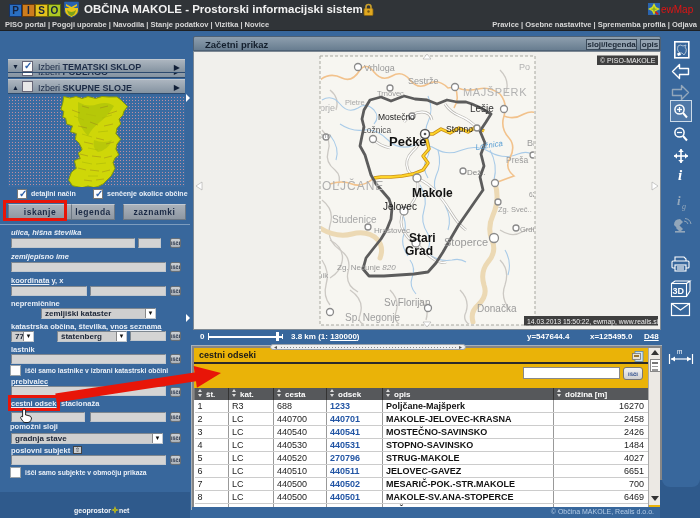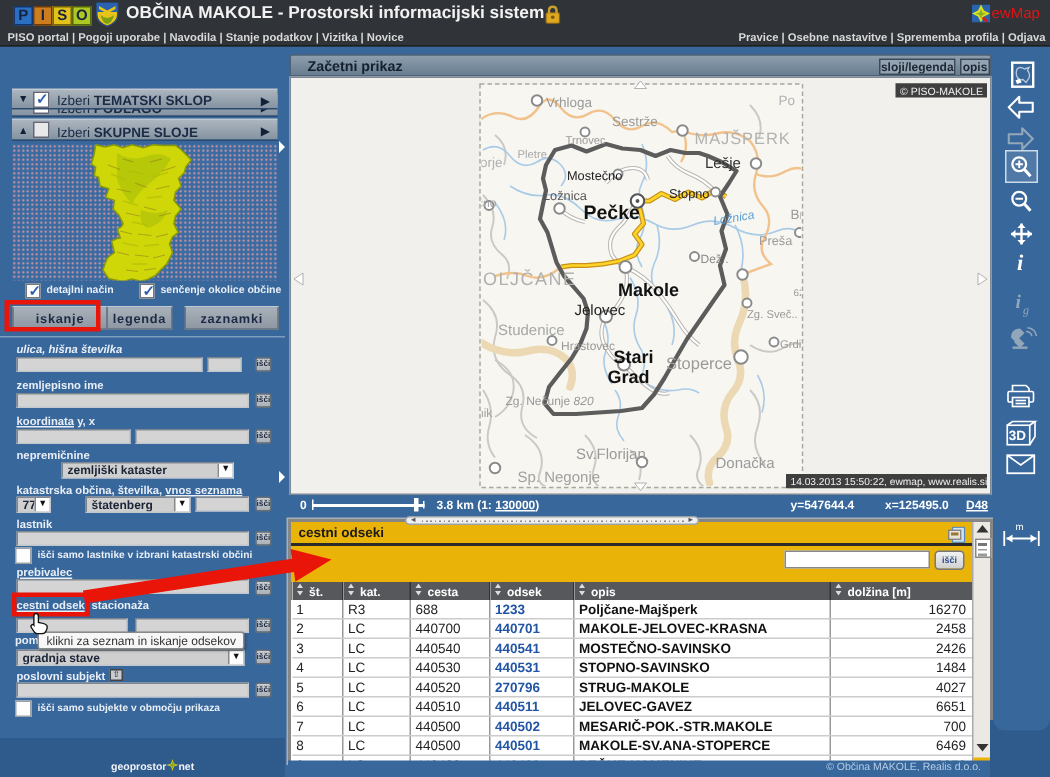--- a/index.html
+++ b/index.html
@@ -101,21 +101,21 @@
 <div class="lbl" style="left:107px;top:190px;font-size:7px;">senčenje okolice občine</div>
 <div class="tabbtn" style="left:8px;top:204px;width:64px;">iskanje</div>
 <div class="tabbtn" style="left:71px;top:204px;width:44px;">legenda</div>
 <div class="tabbtn" style="left:123px;top:204px;width:63px;">zaznamki</div>
 <div class="abs" style="left:0px;top:224px;width:190px;height:1px;background:rgba(255,255,255,0.35);"></div>
 
 <div class="lbl" style="left:11px;top:228px;font-style:italic;">ulica, hišna številka</div>
 <div class="inp" style="left:11px;top:238px;width:124px;"></div>
 <div class="inp" style="left:138px;top:238px;width:23px;"></div>
 <div class="ibtn" style="left:170px;top:238px;">išči</div>
-<div class="lbl" style="left:11px;top:252px;">zemljepisno ime</div>
+<div class="lbl" style="left:11px;top:252px;font-style:italic;">zemljepisno ime</div>
 <div class="inp" style="left:11px;top:262px;width:155px;"></div>
 <div class="ibtn" style="left:170px;top:262px;">išči</div>
 <div class="lbl" style="left:11px;top:276px;"><u>koordinata</u> y, x</div>
 <div class="inp" style="left:11px;top:286px;width:76px;"></div>
 <div class="inp" style="left:90px;top:286px;width:76px;"></div>
 <div class="ibtn" style="left:170px;top:286px;">išči</div>
 <div class="lbl" style="left:11px;top:299px;">nepremičnine</div>
 <div class="sel" style="left:11px;top:308px;width:115px;margin-left:30px;">zemljiški kataster<span class="sarr" style="right:0;top:0;">▼</span></div>
 <div class="lbl" style="left:11px;top:322px;">katastrska občina, številka, <u>vnos seznama</u></div>
 <div class="sel" style="left:11px;top:331px;width:23px;">772<span class="sarr" style="right:0;top:0;">▼</span></div>
@@ -517,17 +517,16 @@
 </svg>
 
 <div class="abs" style="left:186px;top:94px;width:0;height:0;border-top:4px solid rgba(0,0,0,0);border-bottom:4px solid rgba(0,0,0,0);border-left:4px solid #fff;"></div>
 <div class="abs" style="left:186px;top:314px;width:0;height:0;border-top:4px solid rgba(0,0,0,0);border-bottom:4px solid rgba(0,0,0,0);border-left:4px solid #fff;"></div>
 
 <div class="abs" style="left:3px;top:200px;width:64px;height:21px;border:3px solid #e81508;"></div>
 <div class="abs" style="left:8px;top:395px;width:52px;height:16px;border:3px solid #e81508;"></div>
 <svg class="abs" style="left:0;top:0;pointer-events:none;" width="700" height="518" viewBox="0 0 700 518">
   <polygon points="55.3,393.6 194.6,372.5 193.7,366.0 221,373 196.9,387.8 196.0,381.3 56.7,402.4" fill="#e81508"></polygon>
 </svg>
-<div class="abs" style="left:25px;top:421px;width:138px;height:12px;background:#f7f7f7;border:1px solid #8a8a8a;border-radius:2px;box-shadow:1px 1px 2px rgba(0,0,0,0.3);font-size:8px;color:#333;line-height:11px;padding-left:5px;white-space:nowrap;">klikni za seznam in iskanje odsekov</div>
 <svg class="abs" style="left:20px;top:408px;" width="13" height="15" viewBox="0 0 13 15">
   <path d="M4,1 Q5.6,1 5.6,3 V7 L7,7.2 Q11.5,7.8 11.5,10 Q11.5,11 10.8,12.5 Q10,14.5 8,14.5 H5 Q3.8,14.5 3,13.5 L1,10.5 Q0.2,9.3 1.2,8.6 Q2,8 2.6,8.8 V3 Q2.6,1 4,1 Z" fill="#fff" stroke="#111" stroke-width="0.9"></path>
 </svg>
 
 </div>
 </body></html>

